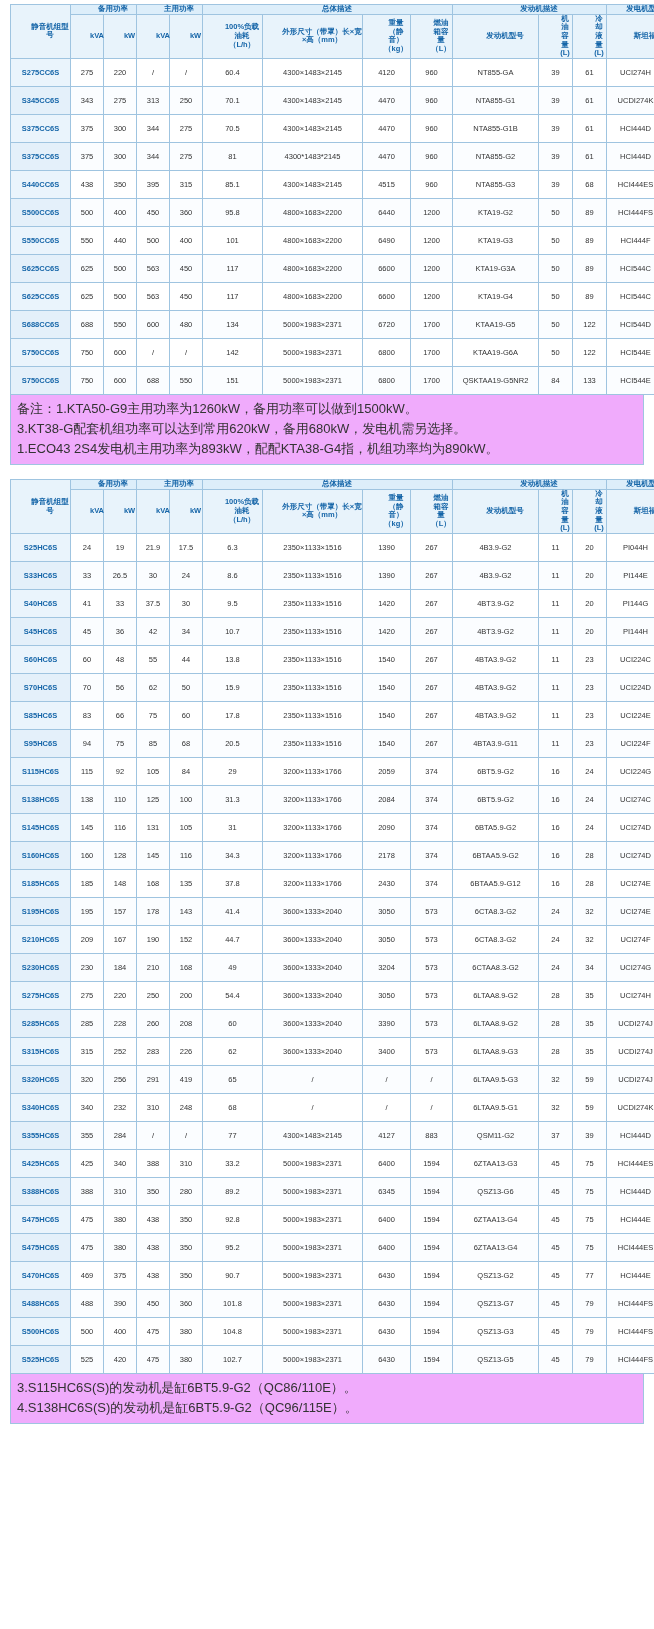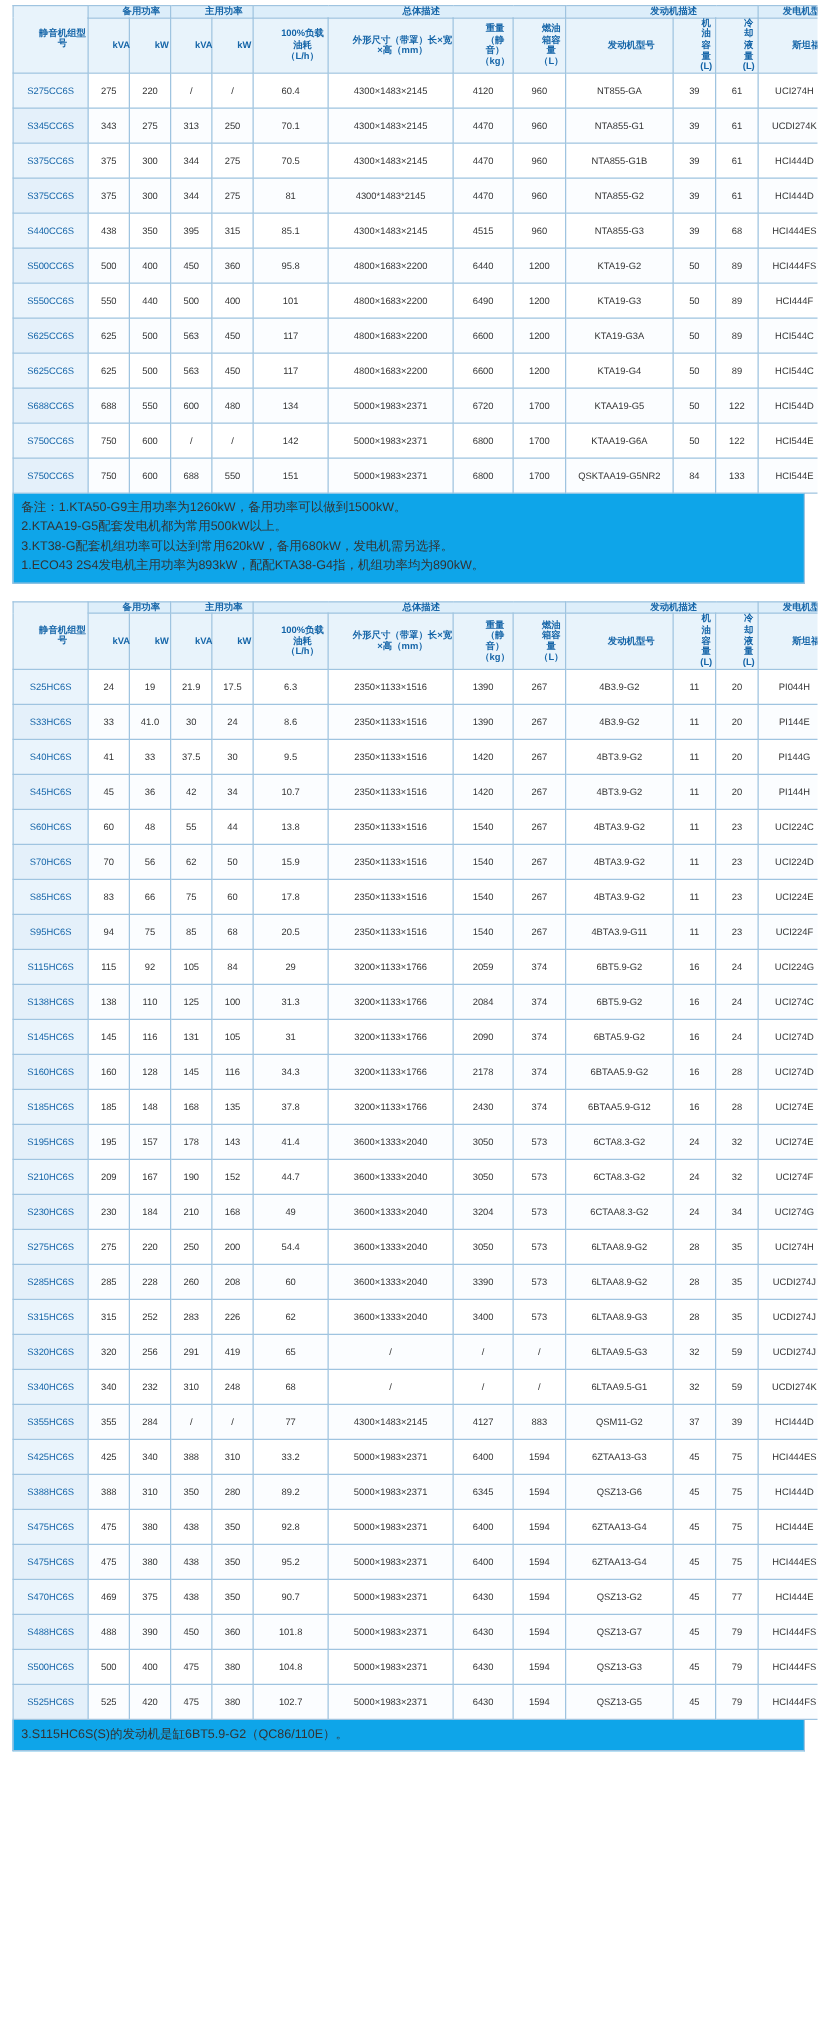--- a/index.html
+++ b/index.html
@@ -3,24 +3,24 @@
 <meta charset="utf-8">
 <style>
   html,body{margin:0;padding:0;background:#ffffff;}
   body{width:654px;font-family:"Liberation Sans","DejaVu Sans",sans-serif;color:#1a1a1a;}
   .wrap{width:634px;margin:0 auto;padding-top:4px;}
   table{border-collapse:collapse;width:634px;table-layout:fixed;font-size:7.5px;}
   table td,table th{border:1px solid #9fc4e0;text-align:center;vertical-align:middle;padding:0;}
   thead th{background:#e8f3fb;color:#1565a8;font-weight:bold;line-height:1.15;padding-left:19px;}
   thead th.grp{background:#ddeefa;}
   tbody td{background:#ffffff;height:27px;color:#333;}
-  tbody td.model{background:#eaf4fc;color:#1565a8;font-weight:normal;}
+  tbody td.model{background:#eaf4fc;color:#1565a8;font-weight:bold;}
   tbody tr:nth-child(even) td{background:#fbfdff;}
   tbody tr:nth-child(even) td.model{background:#e4f0fa;}
-  .note{font-size:10px;color:#333;line-height:1.55;border:1px solid #9fc4e0;border-top:none;padding:4px 6px 5px 6px;background:#0ea5e9;}
+  .note{font-size:13px;color:#333;line-height:1.55;border:1px solid #9fc4e0;border-top:none;padding:4px 6px 5px 6px;background:#f0abfc;}
   .note div{white-space:nowrap;}
   .blk{margin-bottom:14px;}
 </style>
 </head>
 <body>
 
 <div class="wrap">
 
   <div class="blk">
     <table>
@@ -242,21 +242,20 @@
             <td>1700</td>
             <td>QSKTAA19-G5NR2</td>
             <td>84</td>
             <td>133</td>
             <td>HCI544E</td>
           </tr>
         </tbody>
     </table>
     <div class="note">
       <div>备注：1.KTA50-G9主用功率为1260kW，备用功率可以做到1500kW。</div>
-      <div>2.KTAA19-G5配套发电机都为常用500kW以上。</div>
       <div>3.KT38-G配套机组功率可以达到常用620kW，备用680kW，发电机需另选择。</div>
       <div>1.ECO43 2S4发电机主用功率为893kW，配配KTA38-G4指，机组功率均为890kW。</div>
     </div>
   </div>
 
   <div class="blk">
     <table>
       <colgroup>
         <col style="width:60px">
           <col style="width:33px">
@@ -309,21 +308,21 @@
             <td>1390</td>
             <td>267</td>
             <td>4B3.9-G2</td>
             <td>11</td>
             <td>20</td>
             <td>PI044H</td>
           </tr>
           <tr>
             <td class="model">S33HC6S</td>
             <td>33</td>
-            <td>41.0</td>
+            <td>26.5</td>
             <td>30</td>
             <td>24</td>
             <td>8.6</td>
             <td>2350×1133×1516</td>
             <td>1390</td>
             <td>267</td>
             <td>4B3.9-G2</td>
             <td>11</td>
             <td>20</td>
             <td>PI144E</td>
@@ -745,16 +744,17 @@
             <td>1594</td>
             <td>QSZ13-G5</td>
             <td>45</td>
             <td>79</td>
             <td>HCI444FS</td>
           </tr>
         </tbody>
     </table>
     <div class="note">
       <div>3.S115HC6S(S)的发动机是缸6BT5.9-G2（QC86/110E）。</div>
+      <div>4.S138HC6S(S)的发动机是缸6BT5.9-G2（QC96/115E）。</div>
     </div>
   </div>
 
 </div>
 
 </body></html>

